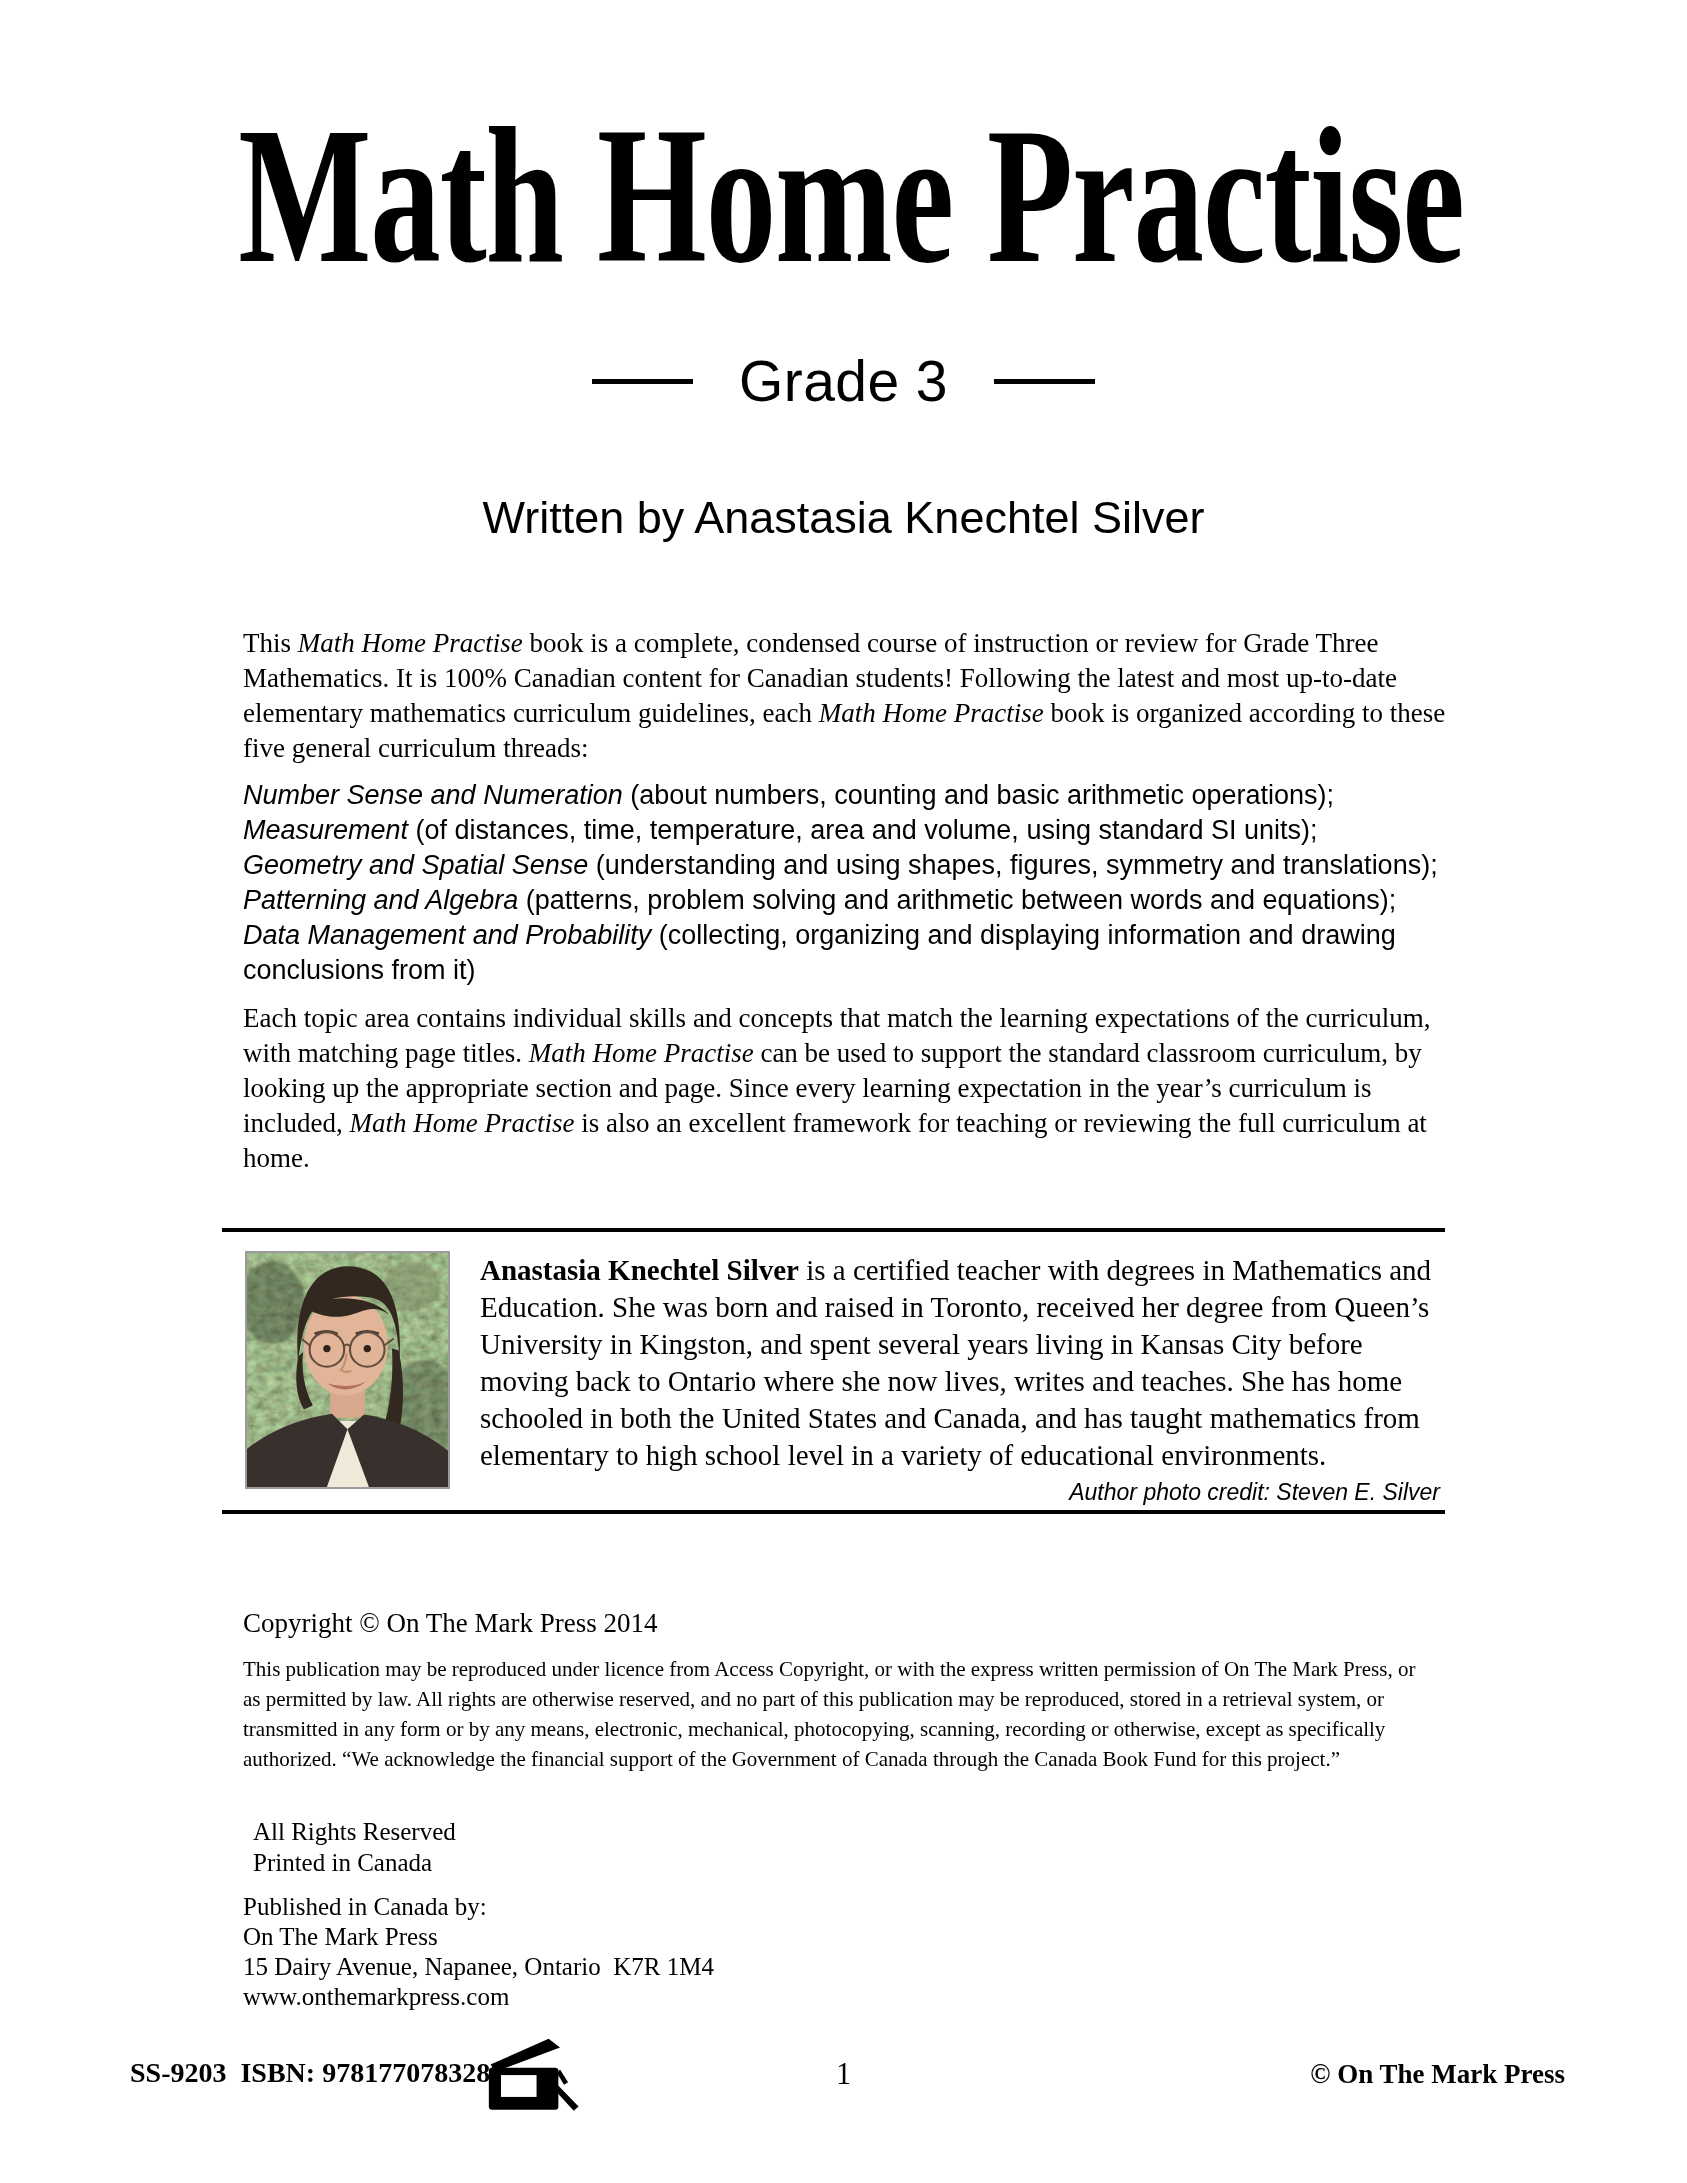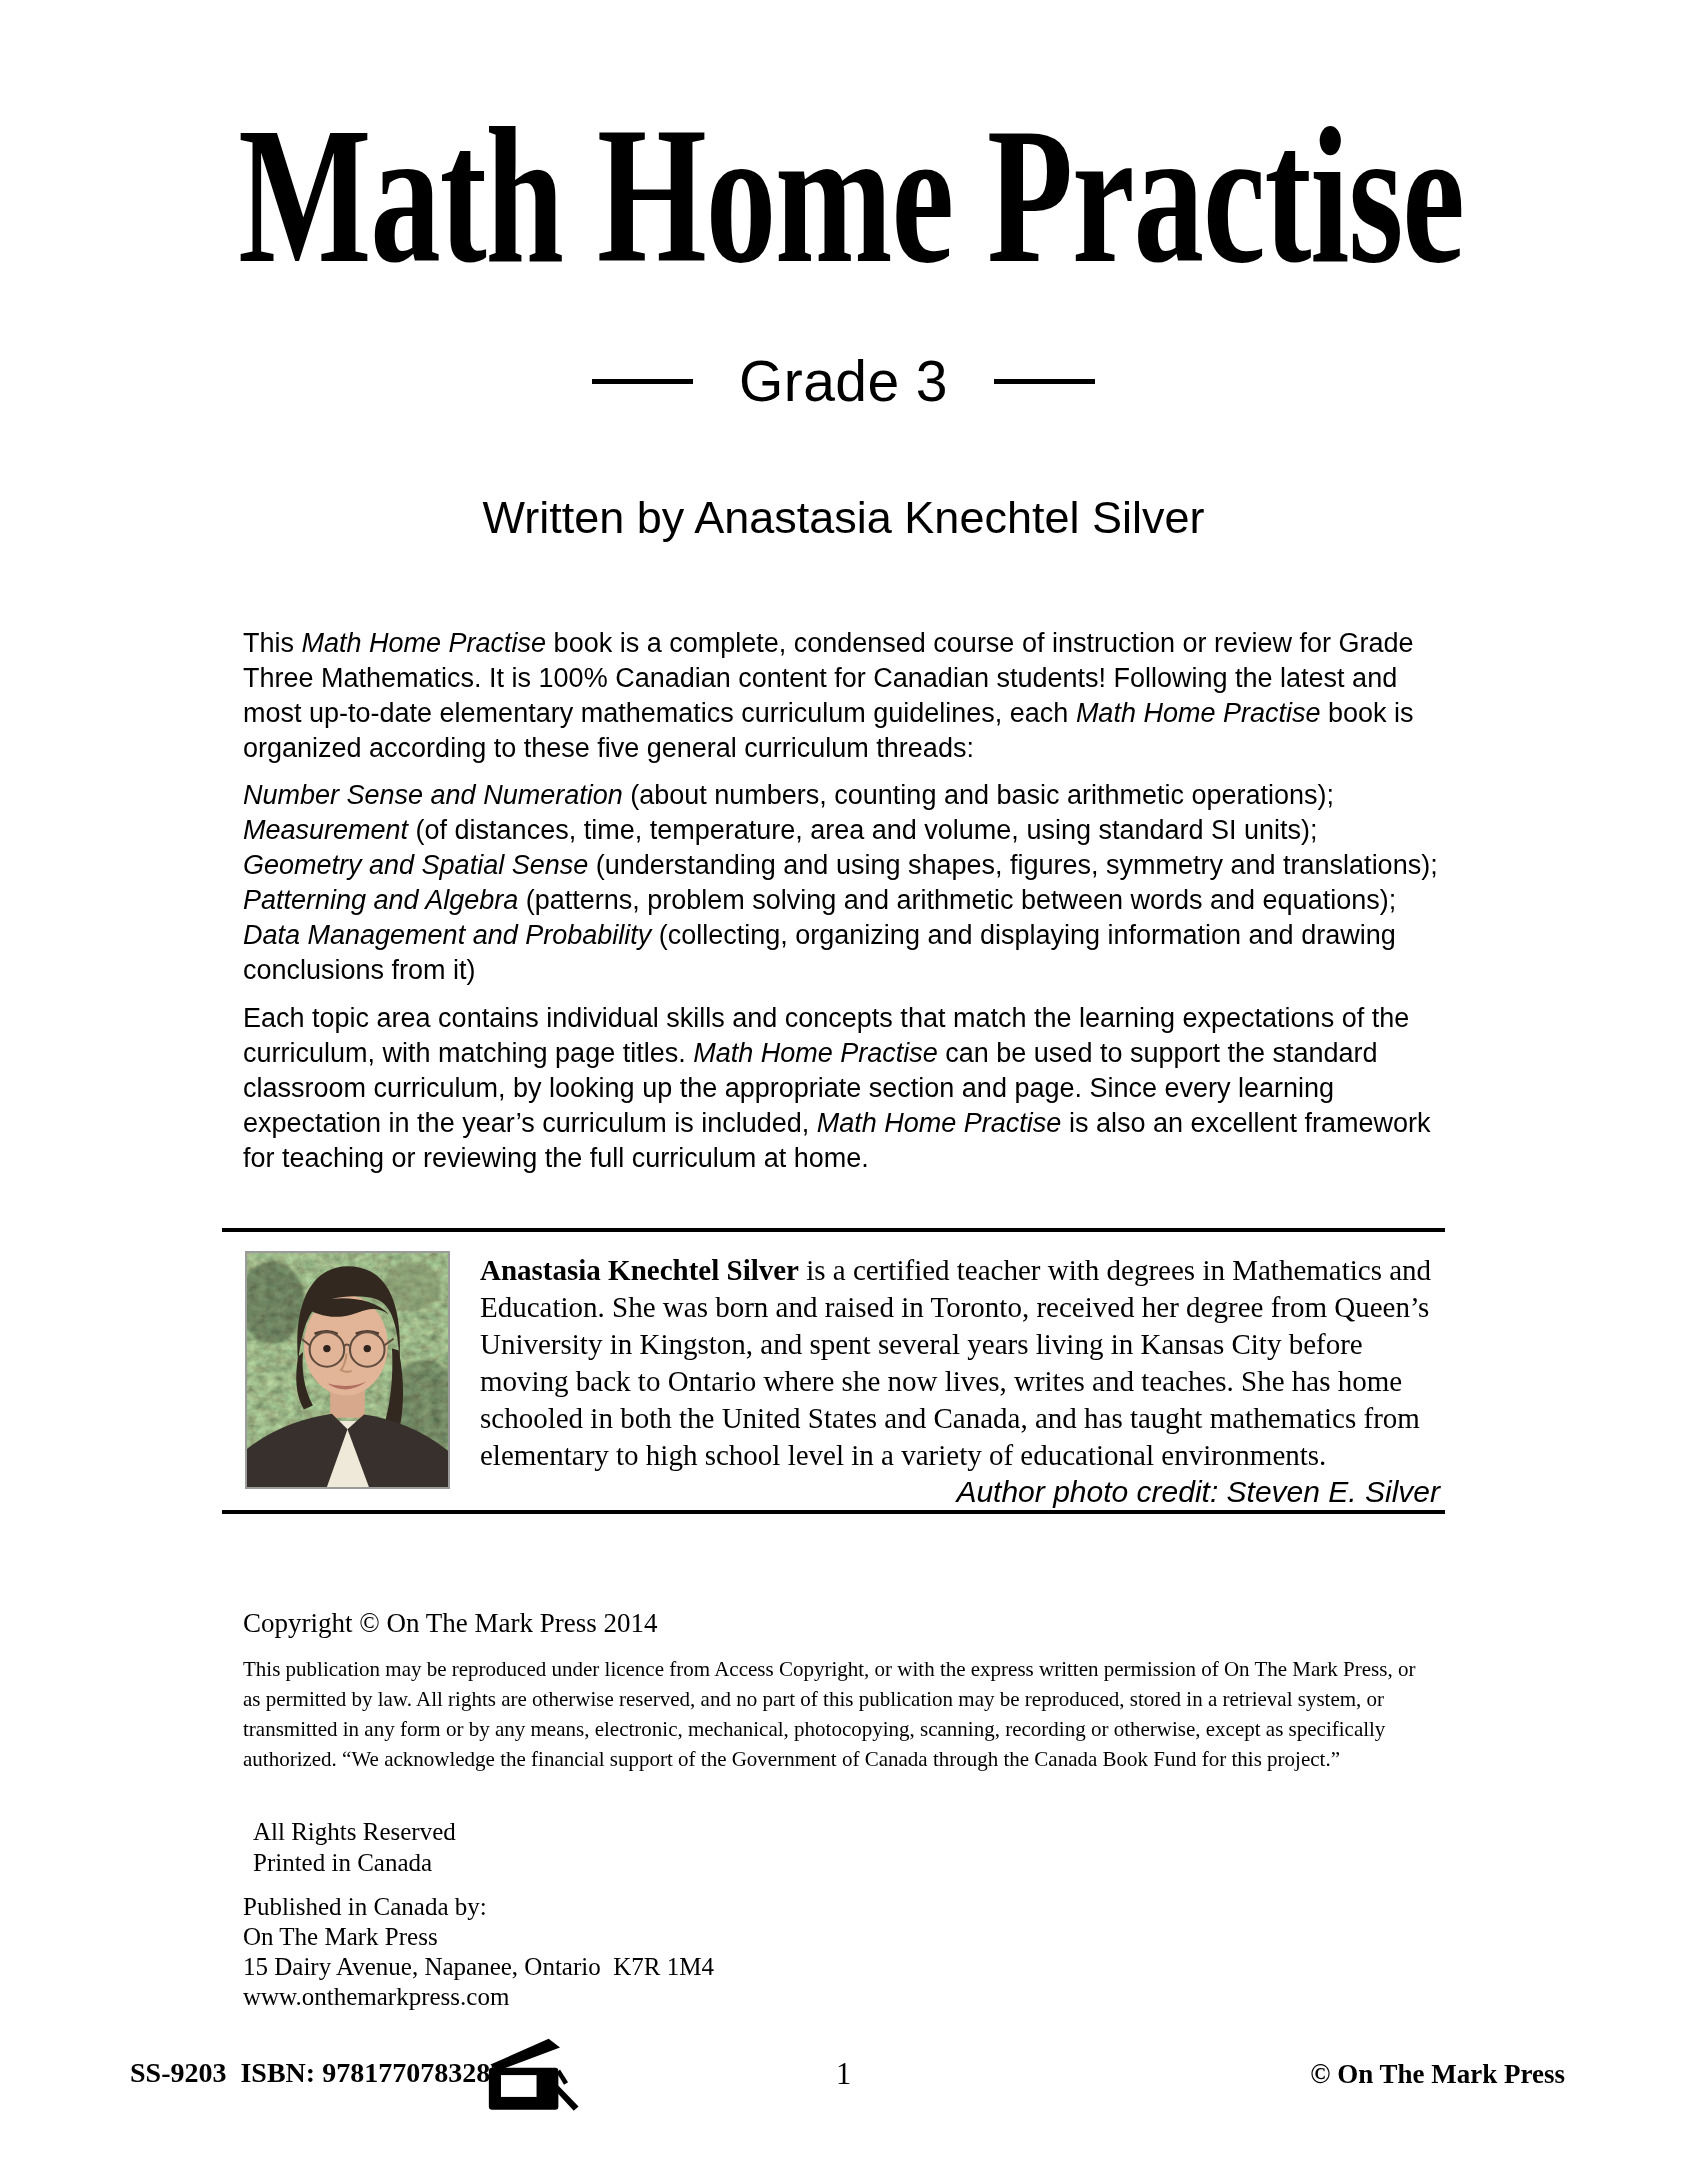--- a/index.html
+++ b/index.html
@@ -35,42 +35,42 @@
     position:absolute;top:493px;left:0;width:100%;text-align:center;
     font-family:"Liberation Sans", sans-serif;
     font-size:45px;line-height:49px;font-weight:400;
   }
   
   .intro{
     position:absolute;left:243px;top:626px;width:1213px;
     font-family:"Liberation Sans", sans-serif;
     font-size:27px;line-height:35px;
   }
-  .intro p{margin:0 0 12.4px 0;}
+  .intro p{margin:0 0 12.4px 0;font-family:Liberation Serif, serif;}
   .threads{margin:0 0 12.4px 0;}
   .intro i{font-style:italic;}
   
   .rule{position:absolute;left:222px;width:1223px;height:4.1px;background:#000;}
   .rule-top{top:1228px;}
   .rule-bottom{top:1510px;}
   .author-photo{
     position:absolute;left:245px;top:1251px;width:201px;height:234px;
     border:2.5px solid #9b9b9b;box-sizing:content-box;background:#4f5c42;
   }
   .author-photo svg{display:block;}
   .bio{
     position:absolute;left:480px;top:1252px;width:968px;
     font-family:"Liberation Serif", serif;
     font-size:29px;line-height:37px;
   }
   .bio b{font-weight:bold;}
   .photo-credit{
     position:absolute;right:247px;top:1479px;
     font-family:"Liberation Sans", sans-serif;
-    font-style:italic;font-size:30px;line-height:26px;
+    font-style:italic;font-size:23px;line-height:26px;
   }
   
   .copyright-line{
     position:absolute;left:243px;top:1608px;
     font-size:27px;line-height:31px;
   }
   .copyright-body{
     position:absolute;left:243px;top:1654px;width:1178px;margin:0;
     font-size:21px;line-height:30px;
   }

